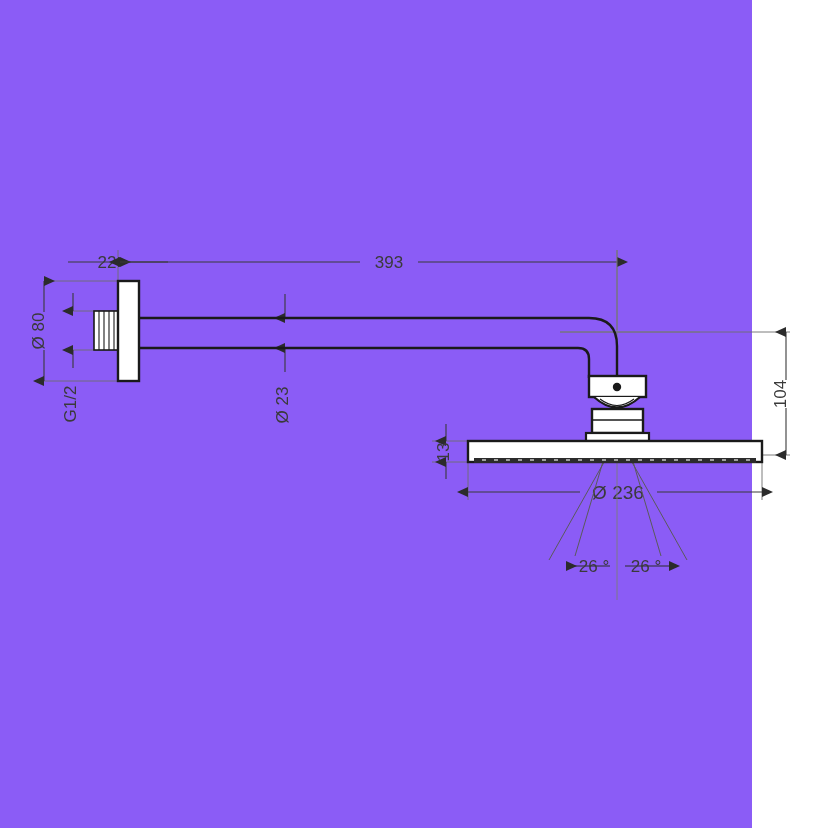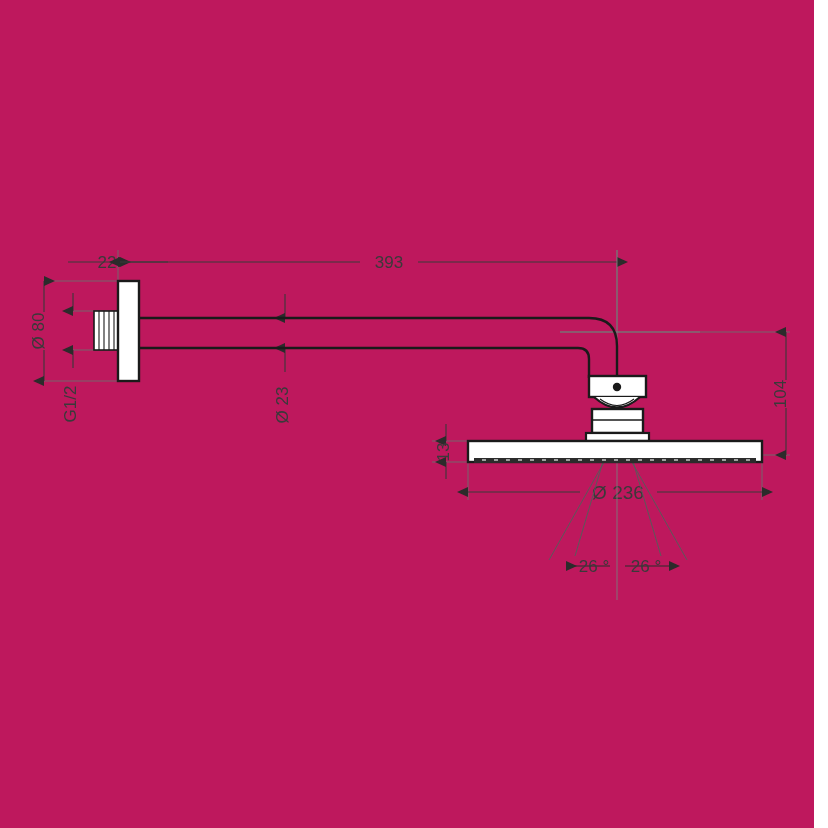--- a/index.html
+++ b/index.html
@@ -1,17 +1,17 @@
 <!DOCTYPE html>
 <html><head>
 <meta charset="utf-8">
 <style>
   html,body{margin:0;padding:0;background:#ffffff;}
   body{width:828px;height:828px;overflow:hidden;font-family:"Liberation Sans",sans-serif;}
-  #stage{position:relative;width:814px;height:828px;background:#be185d;}
+  #stage{position:relative;width:752px;height:828px;background:#8b5cf6;}
   svg{display:block;}
   text{font-family:"Liberation Sans",sans-serif;fill:#3a3a3a;}
 </style>
 </head>
 <body>
 
 <div id="stage">
 <svg width="828" height="828" viewBox="0 0 828 828">
 
   <defs>

